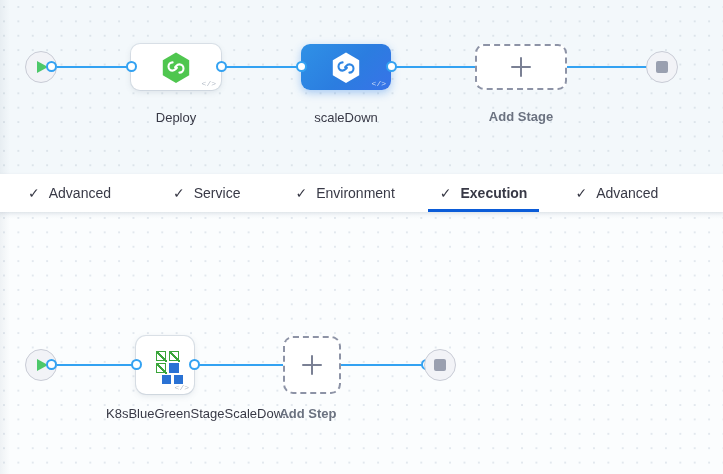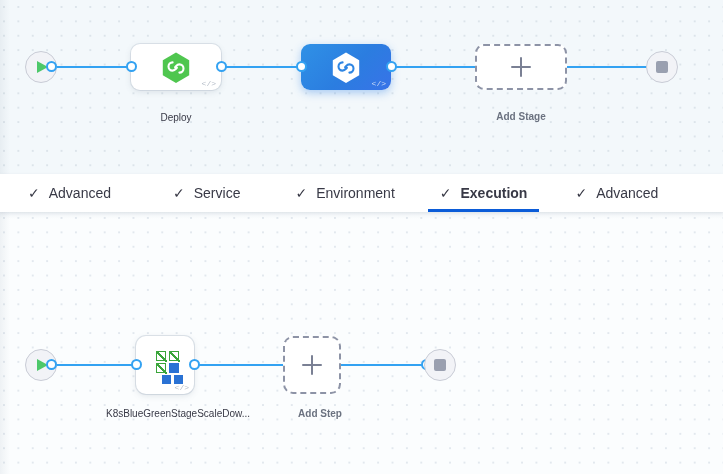--- a/index.html
+++ b/index.html
@@ -181,21 +181,21 @@
     border-radius: 1px;
   }
   .plus::before { left: 0; top: 9px; width: 20px; height: 2px; }
   .plus::after  { top: 0; left: 9px; height: 20px; width: 2px; }
 
   
   .node-label {
     position: absolute;
     text-align: center;
     color: #383946;
-    font-size: 10px;
+    font-size: 13px;
     line-height: 18px;
     white-space: nowrap;
   }
   .node-label.muted { color: #6b7280; font-weight: bold; }
   .node-label.wrap {
     white-space: normal;
     width: 118px;
     color: #383946;
   }
 
@@ -309,20 +309,21 @@
       <div class="hex">
         <svg width="28" height="31" viewBox="0 0 28 31" aria-hidden="true">
           <path d="M14 0.6 L27.2 8.2 V23.3 L14 30.9 L0.8 23.3 V8.2 Z" fill="#ffffff"></path>
           <path d="M10.6 10.4 c-2.4 0 -4.1 1.8 -4.1 4.1 c0 2.3 1.7 4.1 4.1 4.1 c1.6 0 2.5 -0.8 3.4 -1.8 l0.9 -1.0 M17.4 20.6 c2.4 0 4.1 -1.8 4.1 -4.1 c0 -2.3 -1.7 -4.1 -4.1 -4.1 c-1.6 0 -2.5 0.8 -3.4 1.8 l-0.9 1.0" fill="none" stroke="#2f86e3" stroke-width="2.1" stroke-linecap="round"></path>
         </svg>
       </div>
       <span class="code-badge">&lt;/&gt;</span>
     </div>
     <div class="port" style="left:296px; top:61px;"></div>
     <div class="port" style="left:386px; top:61px;"></div>
+    <div class="node-label" style="left:286px; top:109px; width:120px;">scaleDown</div>
 
     <div class="add-node add-stage-node" style="left:475px; top:44px;">
       <div class="plus"></div>
     </div>
     <div class="node-label muted" style="left:461px; top:108px; width:120px;">Add Stage</div>
 
     <div class="port" style="left:648px; top:61px;"></div>
     <div class="round-node" style="left:646px; top:51px;">
       <div class="stop-sq"></div>
     </div>
@@ -374,21 +375,21 @@
       </div>
       <span class="code-badge">&lt;/&gt;</span>
     </div>
     <div class="port" style="left:131px; top:147px;"></div>
     <div class="port" style="left:189px; top:147px;"></div>
     <div class="node-label wrap" style="left:106px; top:193px;">K8sBlueGreenStageScaleDow...</div>
 
     <div class="add-node add-step-node" style="left:283px; top:124px;">
       <div class="plus"></div>
     </div>
-    <div class="node-label muted" style="left:260px; top:193px; width:120px;">Add Step</div>
+    <div class="node-label muted" style="left:248px; top:193px; width:120px;">Add Step</div>
 
     <div class="port" style="left:421px; top:147px;"></div>
     <div class="round-node" style="left:424px; top:137px;">
       <div class="stop-sq"></div>
     </div>
   </div>
 
 </div>
 
 </body></html>

